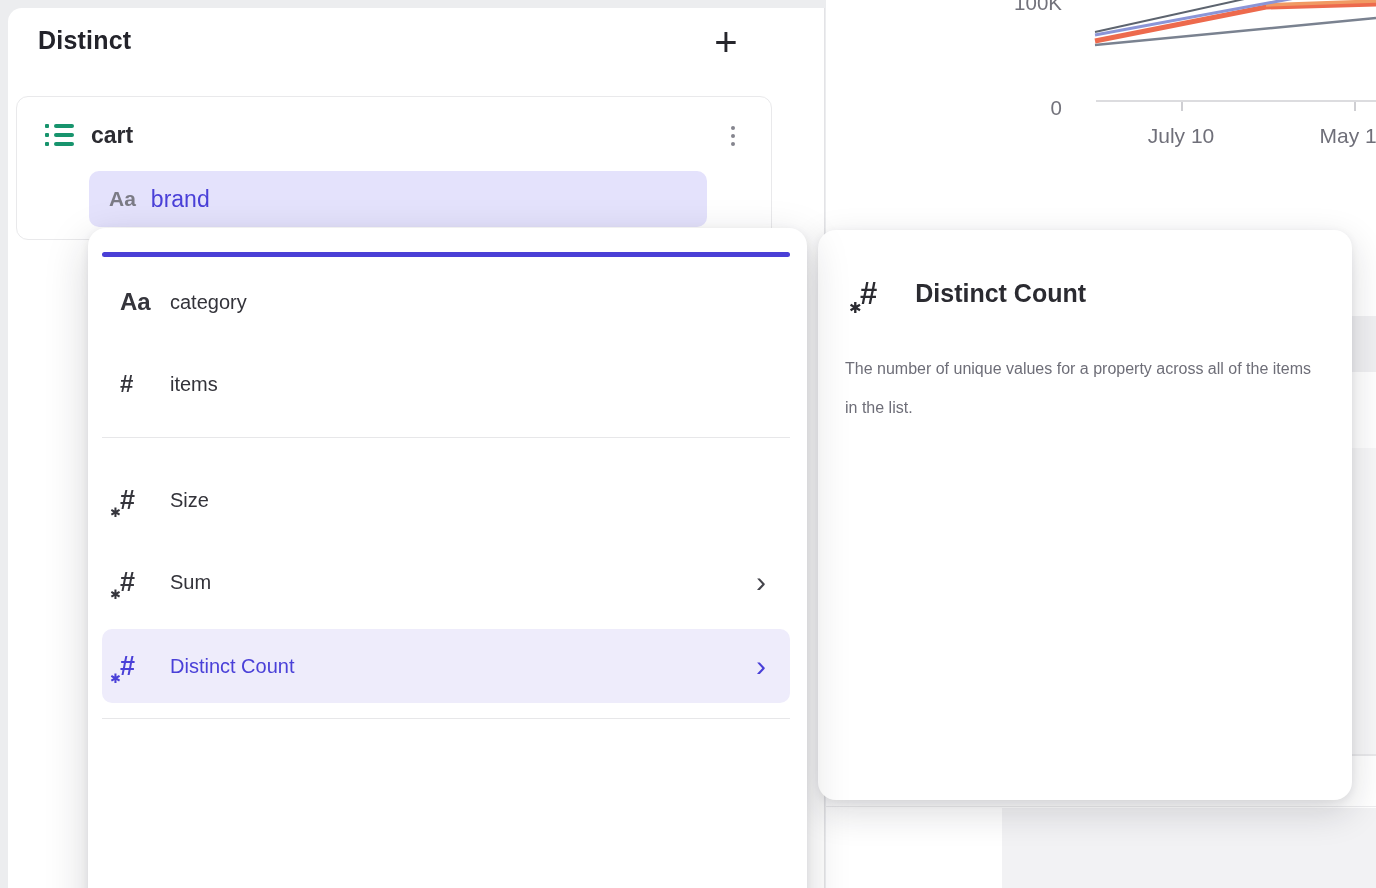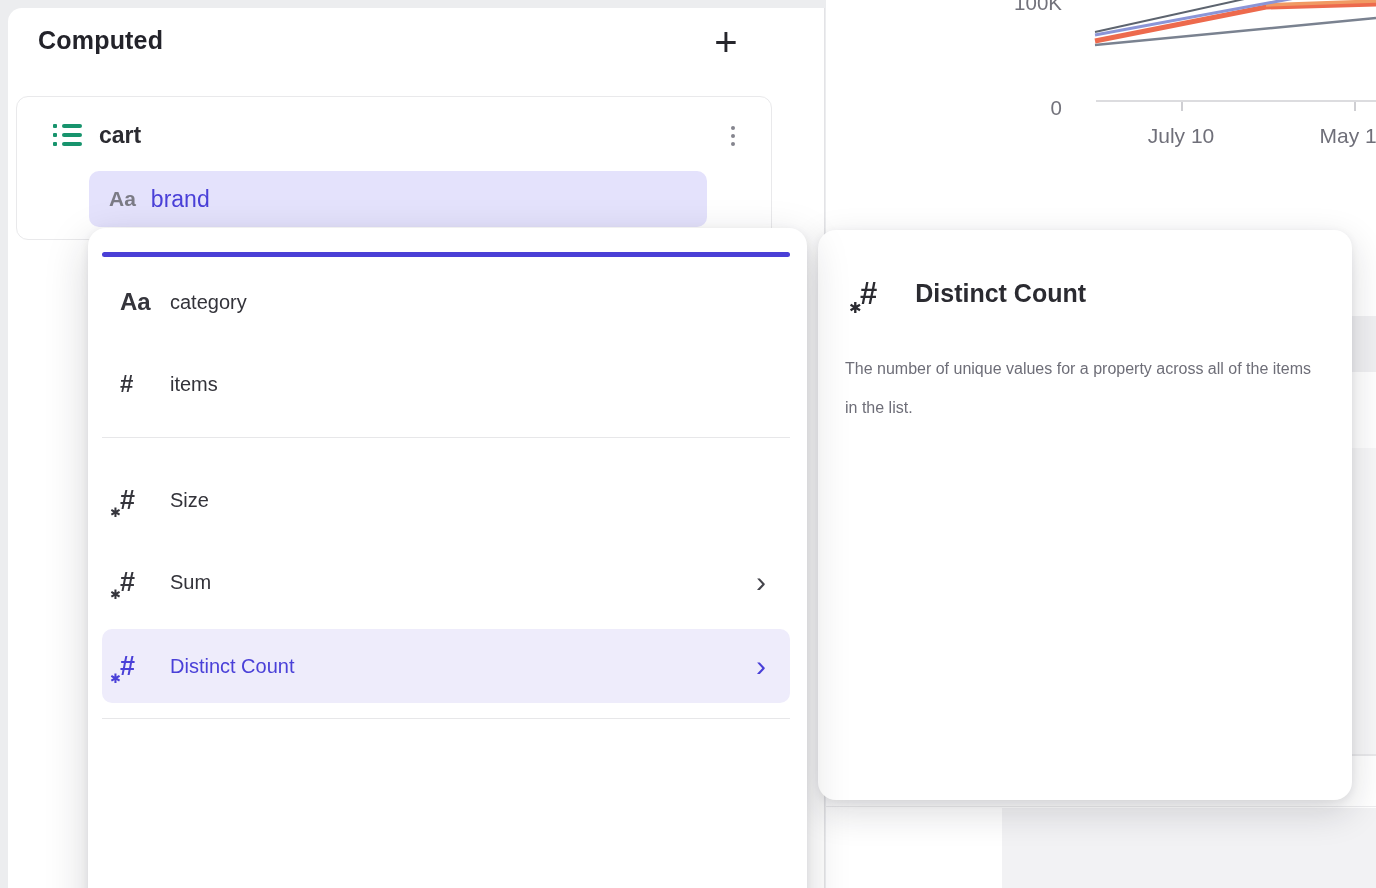--- a/index.html
+++ b/index.html
@@ -30,21 +30,21 @@
     font-size:40px; font-weight:300; color:#26262c; line-height:1;
     background:transparent; border:none; cursor:pointer;
   }
 
   
   .breakdown-card {
     position:absolute; left:8px; top:88px; width:756px; height:144px;
     background:#fff; border:1px solid #e9e9eb; border-radius:12px;
   }
   .card-row {
-    position:absolute; left:36px; top:22px; height:32px;
+    position:absolute; left:28px; top:22px; height:32px;
     display:flex; align-items:center; gap:17px;
   }
   .list-icon { display:flex; flex-direction:column; gap:5px; }
   .list-icon .li-row { display:flex; align-items:center; gap:5px; }
   .list-icon .li-dot { width:4px; height:4px; border-radius:1px; background:#17946d; }
   .list-icon .li-bar { width:20px; height:4px; border-radius:2px; background:#17946d; }
   .list-name { font-size:23px; font-weight:600; color:#2b2b31; }
   .kebab-btn {
     position:absolute; right:28px; top:26px; width:20px; height:26px;
     display:flex; flex-direction:column; align-items:center; justify-content:center; gap:4px;
@@ -167,21 +167,21 @@
   <div class="x-label x2">May 17</div>
   <div class="band-a"></div>
   <div class="band-b"></div>
   <div class="band-line"></div>
   <div class="bottom-hline"></div>
   <div class="bottom-rect"></div>
 </div>
 
 <div class="left-panel">
   <div class="panel-header">
-    <div class="panel-title">Computed</div>
+    <div class="panel-title">Distinct</div>
     <button class="add-btn">
       <span>+</span>
     </button>
   </div>
 
   <div class="breakdown-card">
     <div class="card-row">
       <span class="list-icon">
         <span class="li-row">
             <i class="li-dot"></i>

